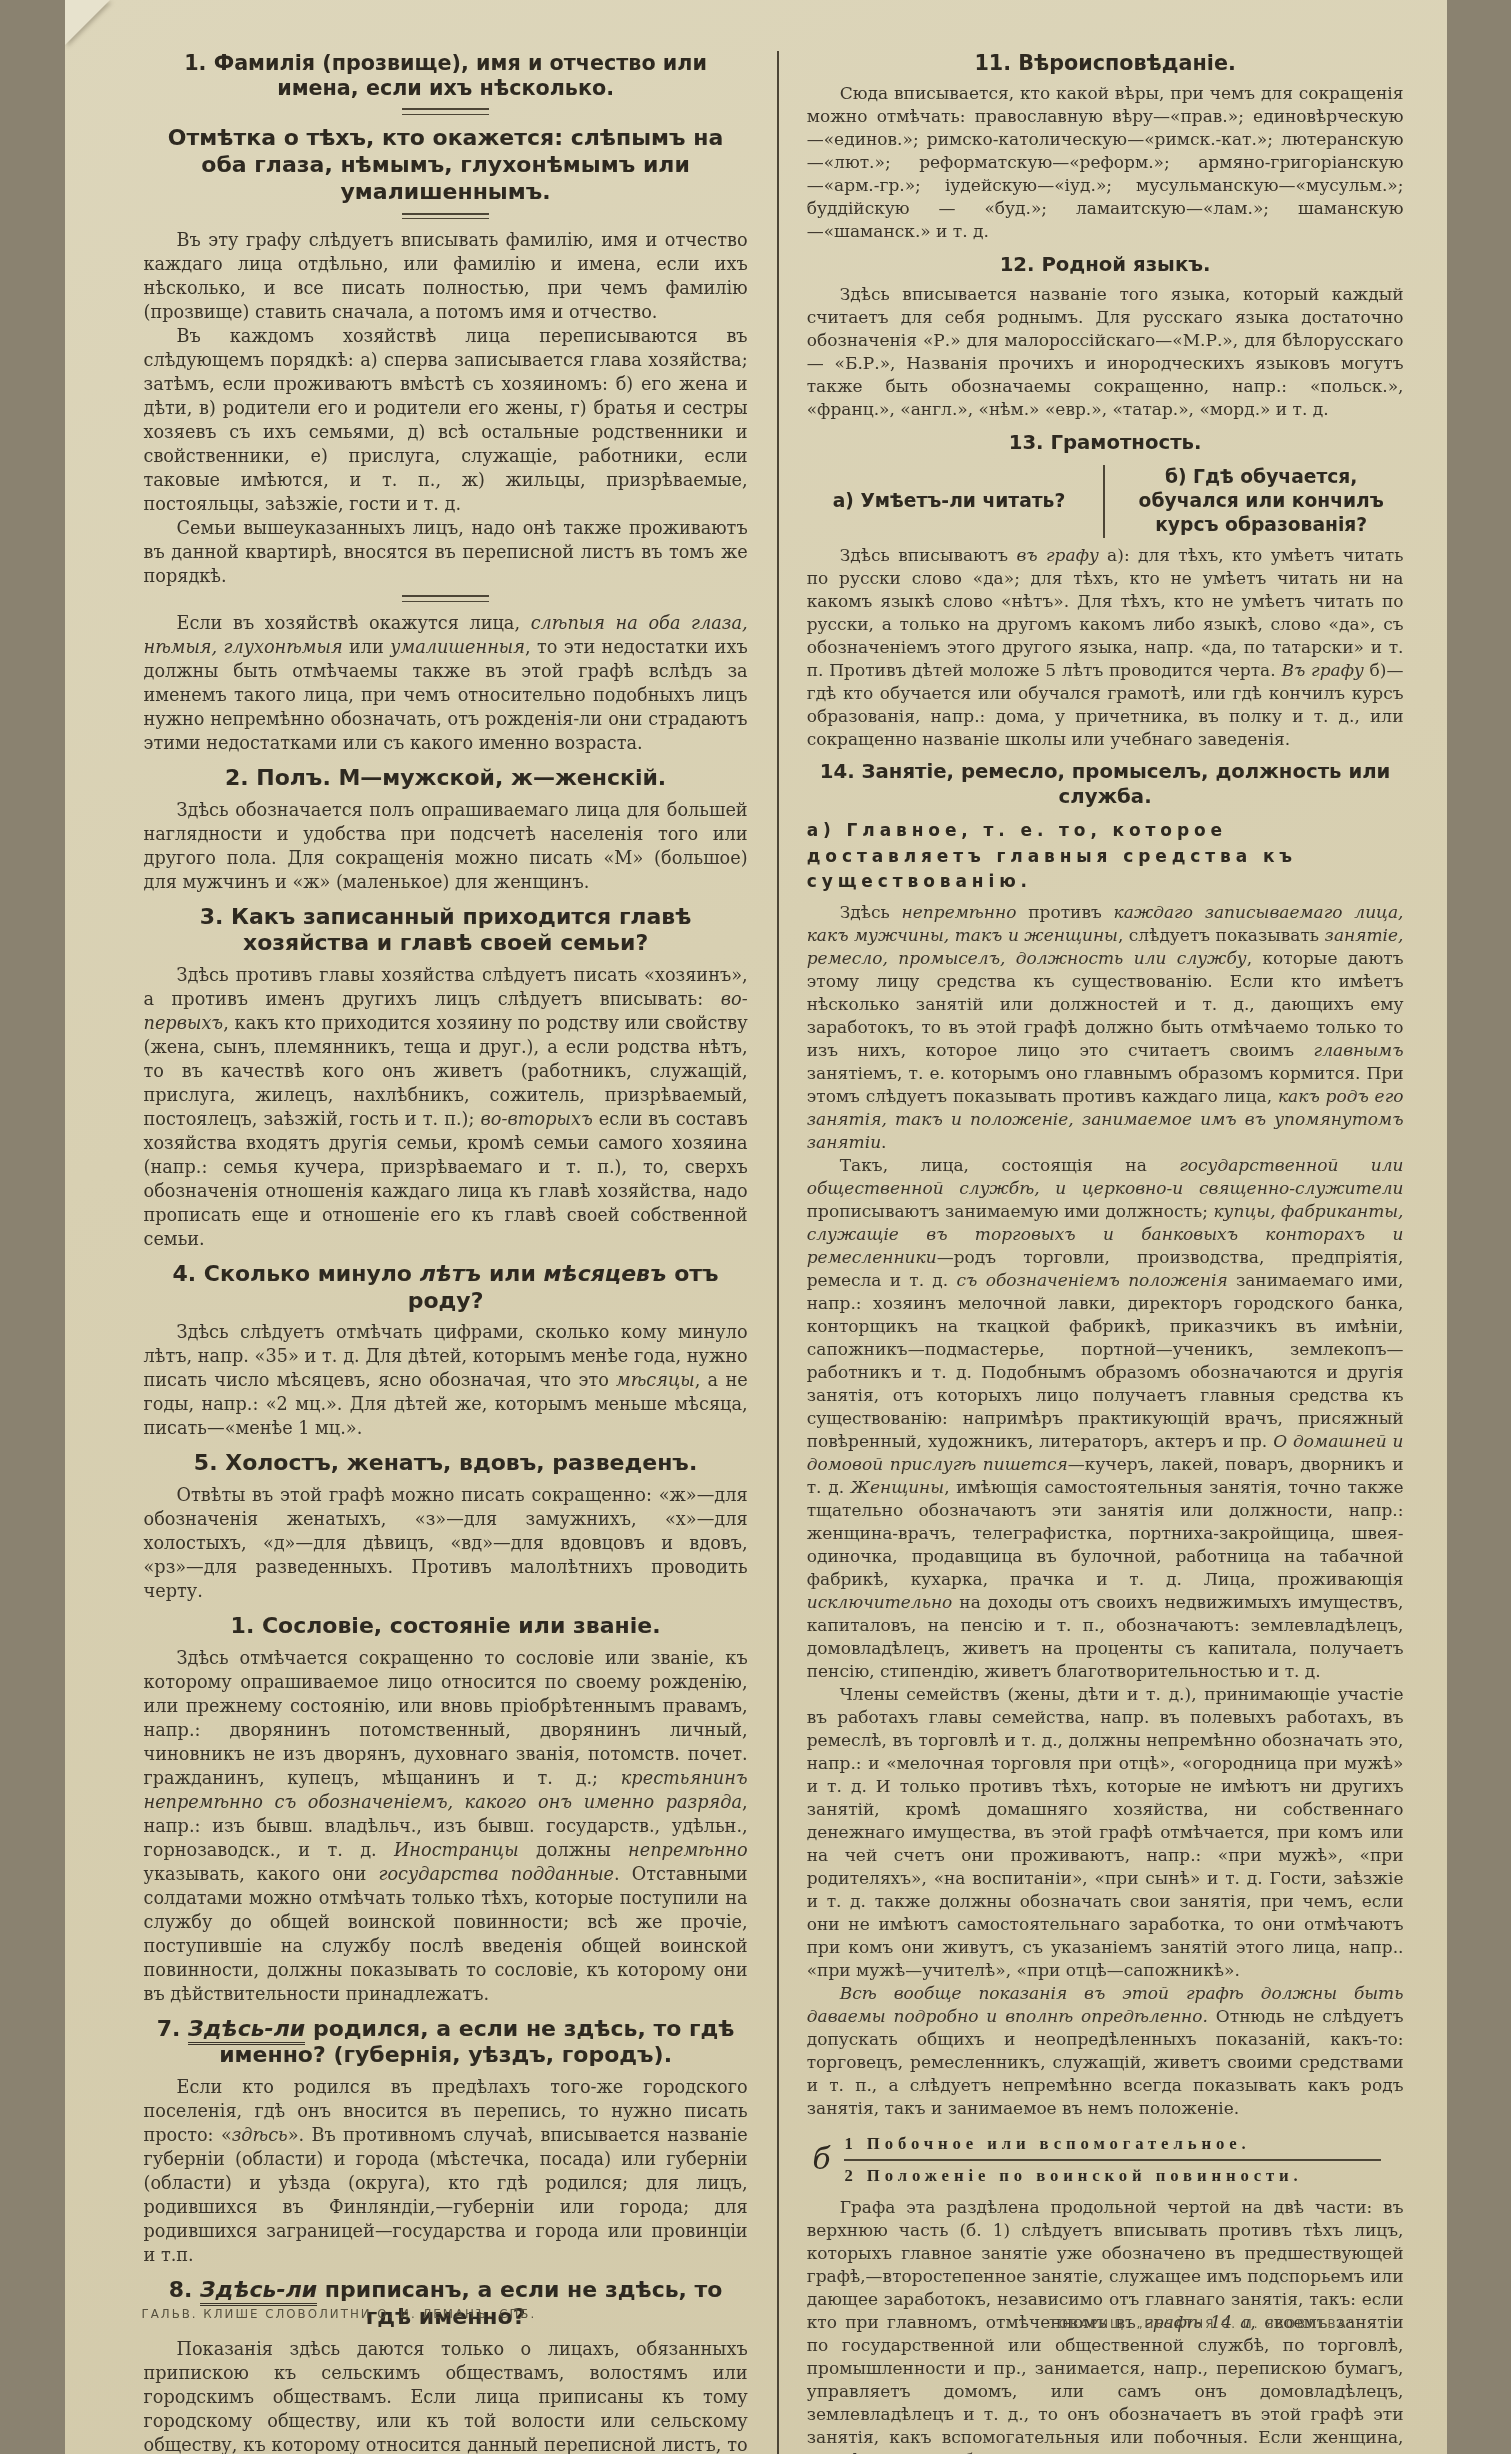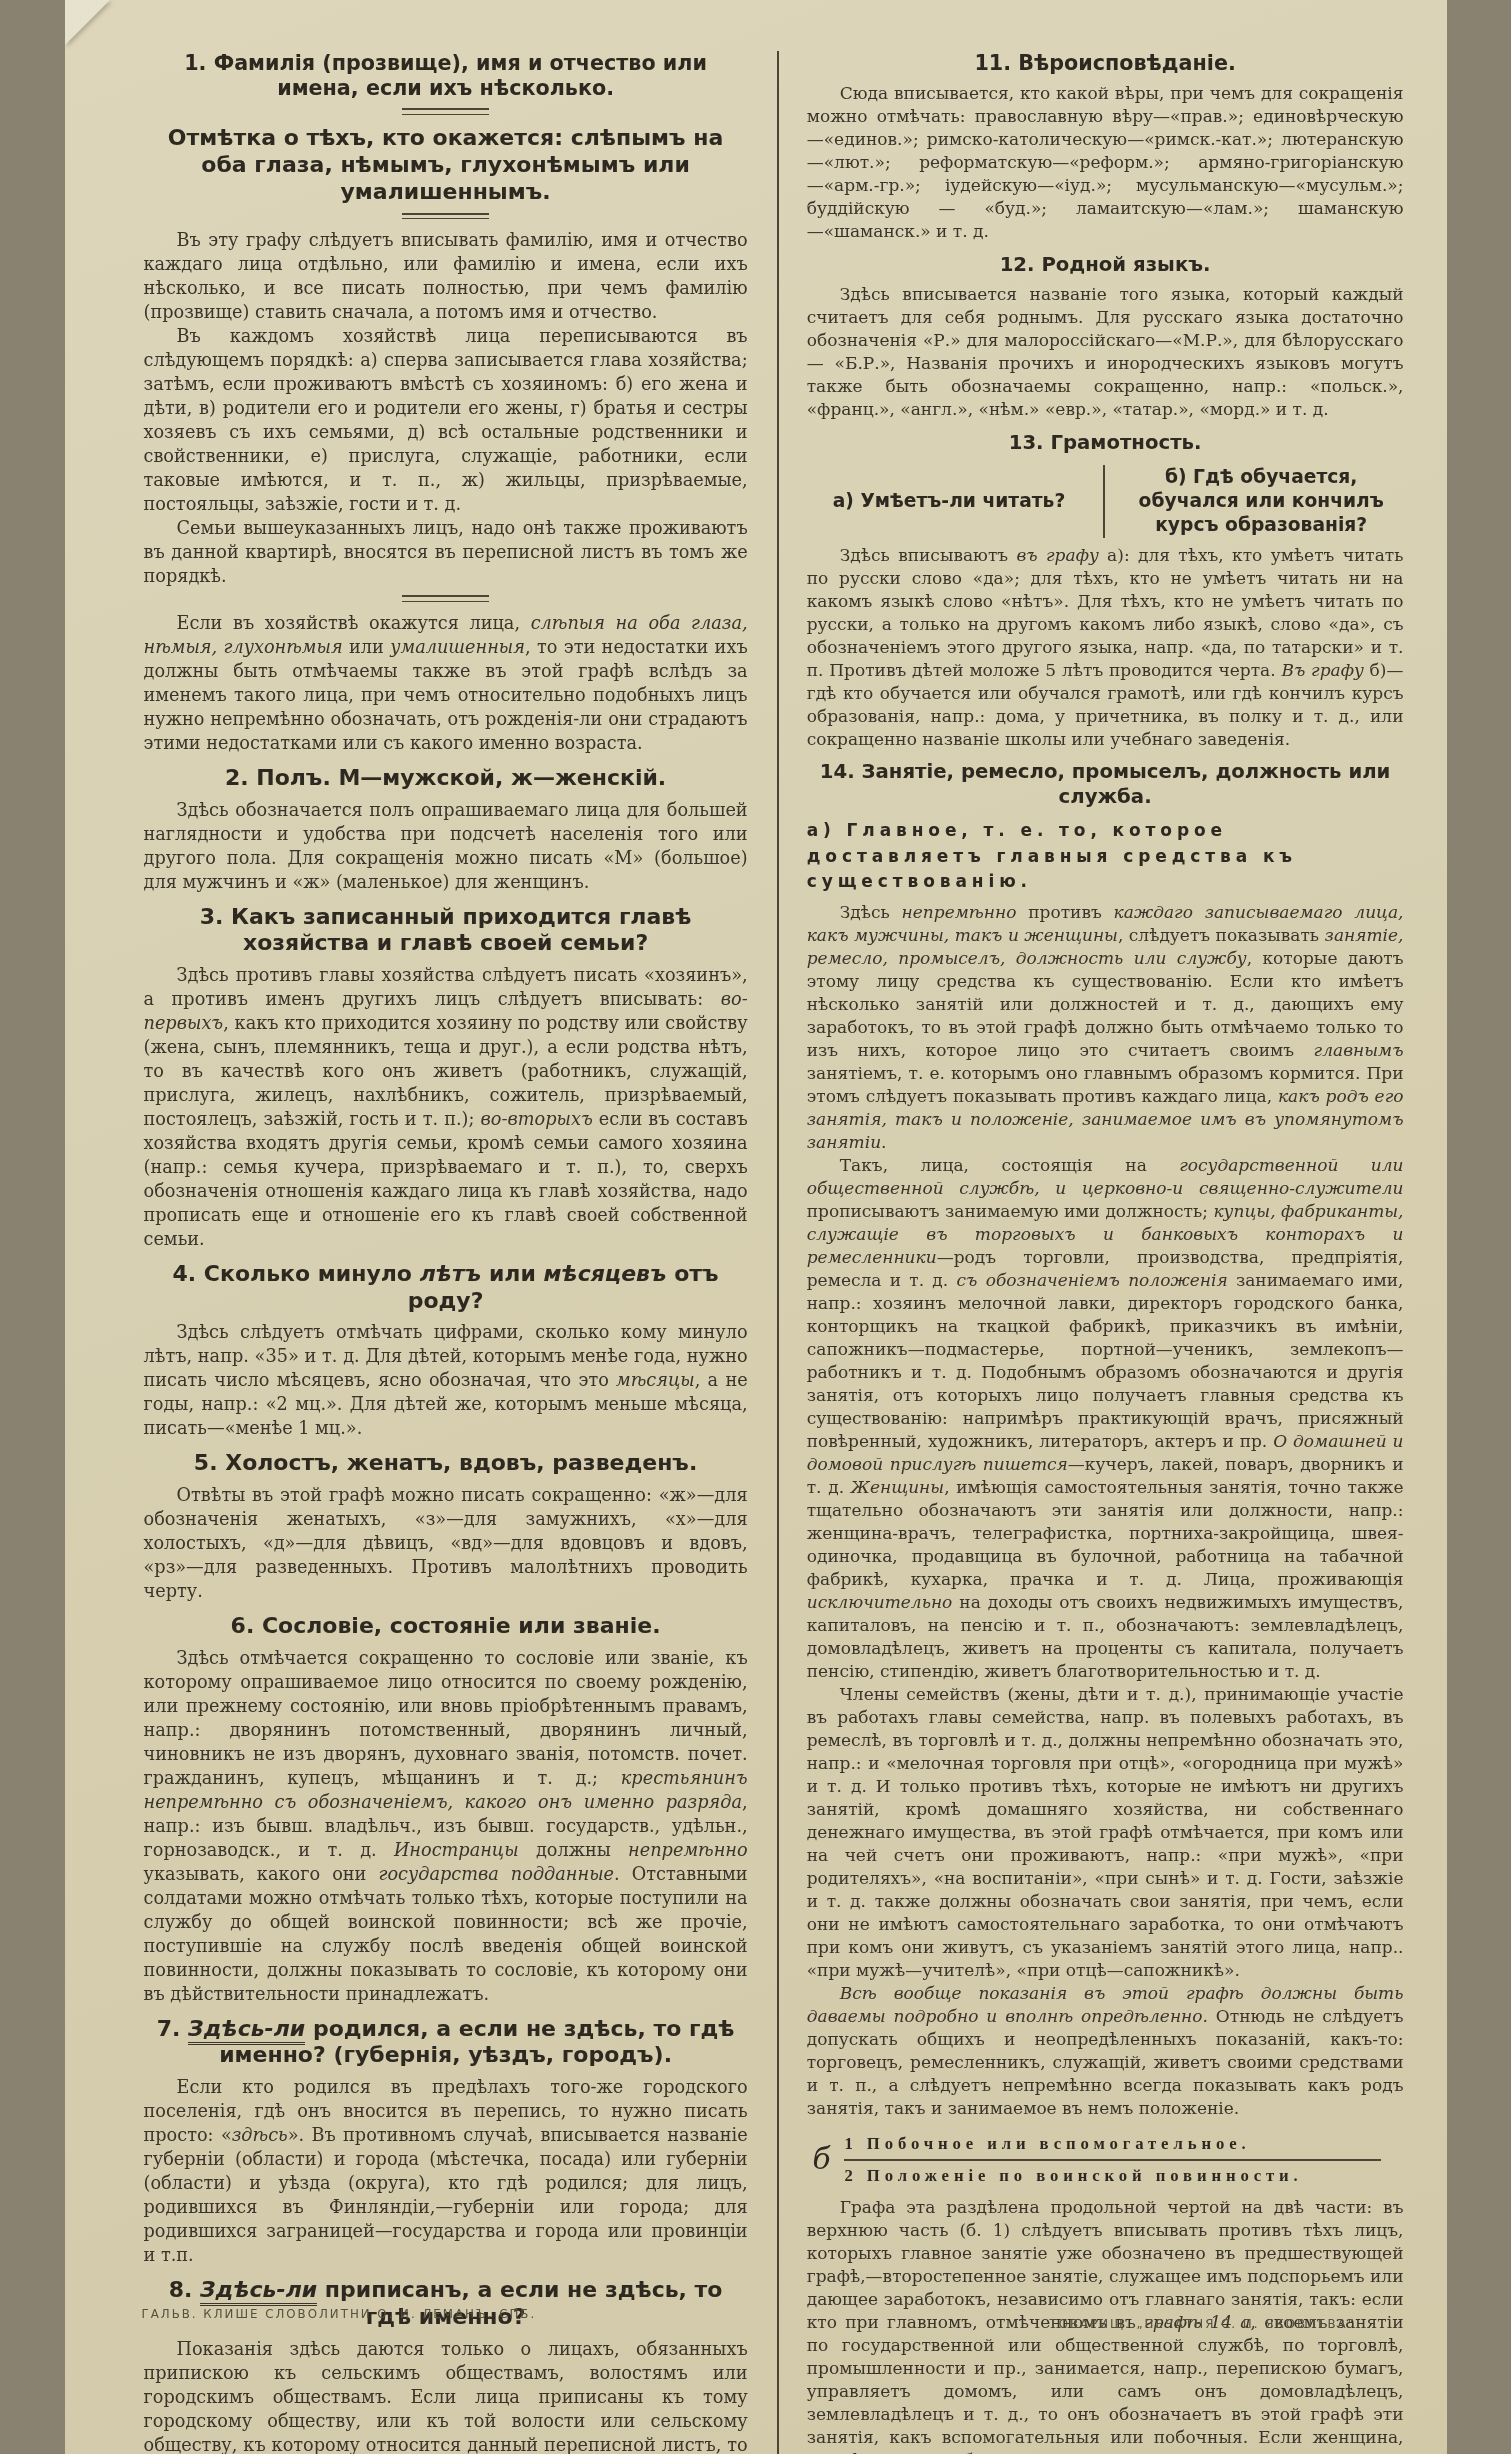--- a/index.html
+++ b/index.html
@@ -135,21 +135,21 @@
         <div class="rule"></div>
         <p class="body">Если въ хозяйствѣ окажутся лица, <i>слѣпыя на оба глаза, нѣмыя, глухонѣмыя</i> или <i>умалишенныя</i>, то эти недостатки ихъ должны быть отмѣчаемы также въ этой графѣ вслѣдъ за именемъ такого лица, при чемъ относительно подобныхъ лицъ нужно непремѣнно обозначать, отъ рожденія-ли они страдаютъ этими недостатками или съ какого именно возраста.</p>
         <div class="heading">2. Полъ. М—мужской, ж—женскій.</div>
         <p class="body">Здѣсь обозначается полъ опрашиваемаго лица для большей наглядности и удобства при подсчетѣ населенія того или другого пола. Для сокращенія можно писать «М» (большое) для мужчинъ и «ж» (маленькое) для женщинъ.</p>
         <div class="heading">3. Какъ записанный приходится главѣ хозяйства и главѣ своей семьи?</div>
         <p class="body">Здѣсь противъ главы хозяйства слѣдуетъ писать «хозяинъ», а противъ именъ другихъ лицъ слѣдуетъ вписывать: <i>во-первыхъ</i>, какъ кто приходится хозяину по родству или свойству (жена, сынъ, племянникъ, теща и друг.), а если родства нѣтъ, то въ качествѣ кого онъ живетъ (работникъ, служащій, прислуга, жилецъ, нахлѣбникъ, сожитель, призрѣваемый, постоялецъ, заѣзжій, гость и т. п.); <i>во-вторыхъ</i> если въ составъ хозяйства входятъ другія семьи, кромѣ семьи самого хозяина (напр.: семья кучера, призрѣваемаго и т. п.), то, сверхъ обозначенія отношенія каждаго лица къ главѣ хозяйства, надо прописать еще и отношеніе его къ главѣ своей собственной семьи.</p>
         <div class="heading">4. Сколько минуло <i>лѣтъ</i> или <i>мѣсяцевъ</i> отъ роду?</div>
         <p class="body">Здѣсь слѣдуетъ отмѣчать цифрами, сколько кому минуло лѣтъ, напр. «35» и т. д. Для дѣтей, которымъ менѣе года, нужно писать число мѣсяцевъ, ясно обозначая, что это <i>мѣсяцы</i>, а не годы, напр.: «2 мц.». Для дѣтей же, которымъ меньше мѣсяца, писать—«менѣе 1 мц.».</p>
         <div class="heading">5. Холостъ, женатъ, вдовъ, разведенъ.</div>
         <p class="body">Отвѣты въ этой графѣ можно писать сокращенно: «ж»—для обозначенія женатыхъ, «з»—для замужнихъ, «х»—для холостыхъ, «д»—для дѣвицъ, «вд»—для вдовцовъ и вдовъ, «рз»—для разведенныхъ. Противъ малолѣтнихъ проводить черту.</p>
-        <div class="heading">6. Сословіе, состояніе или званіе.</div>
+        <div class="heading">1. Сословіе, состояніе или званіе.</div>
         <p class="body">Здѣсь отмѣчается сокращенно то сословіе или званіе, къ которому опрашиваемое лицо относится по своему рожденію, или прежнему состоянію, или вновь пріобрѣтеннымъ правамъ, напр.: дворянинъ потомственный, дворянинъ личный, чиновникъ не изъ дворянъ, духовнаго званія, потомств. почет. гражданинъ, купецъ, мѣщанинъ и т. д.; <i>крестьянинъ непремѣнно съ обозначеніемъ, какого онъ именно разряда</i>, напр.: изъ бывш. владѣльч., изъ бывш. государств., удѣльн., горнозаводск., и т. д. <i>Иностранцы</i> должны <i>непремѣнно</i> указывать, какого они <i>государства подданные</i>. Отставными солдатами можно отмѣчать только тѣхъ, которые поступили на службу до общей воинской повинности; всѣ же прочіе, поступившіе на службу послѣ введенія общей воинской повинности, должны показывать то сословіе, къ которому они въ дѣйствительности принадлежатъ.</p>
         <div class="heading">7. <i class="u">Здѣсь-ли</i> родился, а если не здѣсь, то гдѣ именно? (губернія, уѣздъ, городъ).</div>
         <p class="body">Если кто родился въ предѣлахъ того-же городского поселенія, гдѣ онъ вносится въ перепись, то нужно писать просто: «<i>здѣсь</i>». Въ противномъ случаѣ, вписывается названіе губерніи (области) и города (мѣстечка, посада) или губерніи (области) и уѣзда (округа), кто гдѣ родился; для лицъ, родившихся въ Финляндіи,—губерніи или города; для родившихся заграницей—государства и города или провинціи и т.п.</p>
         <div class="heading">8. <i class="u">Здѣсь-ли</i> приписанъ, а если не здѣсь, то гдѣ именно?</div>
         <p class="body">Показанія здѣсь даются только о лицахъ, обязанныхъ припискою къ сельскимъ обществамъ, волостямъ или городскимъ обществамъ. Если лица приписаны къ тому городскому обществу, или къ той волости или сельскому обществу, къ которому относится данный переписной листъ, то пишется слово «здѣсь» или «здѣсь (къ волости)»; въ противномъ же случаѣ, если они приписаны не тамъ, гдѣ вносятся въ перепись, пишется названіе волости (гмины, станицы и пр.) и сельскаго общества, или города (мѣстечка, посада), съ обозначеніемъ губерніи (области) и уѣзда (округа), гдѣ они приписаны.</p>
         <div class="twocol">
           <div class="tc tc-left">9. Гдѣ обыкновенно проживаетъ: <i class="u">здѣсь-ли</i>, а если не здѣсь, то гдѣ именно? (губ., уѣздъ, городъ).</div>
           <div class="tc tc-right">10. Отмѣтка объ отсутствіи, отлучкѣ и о временномъ здѣсь пребываніи.</div>
         </div>
       </div>

